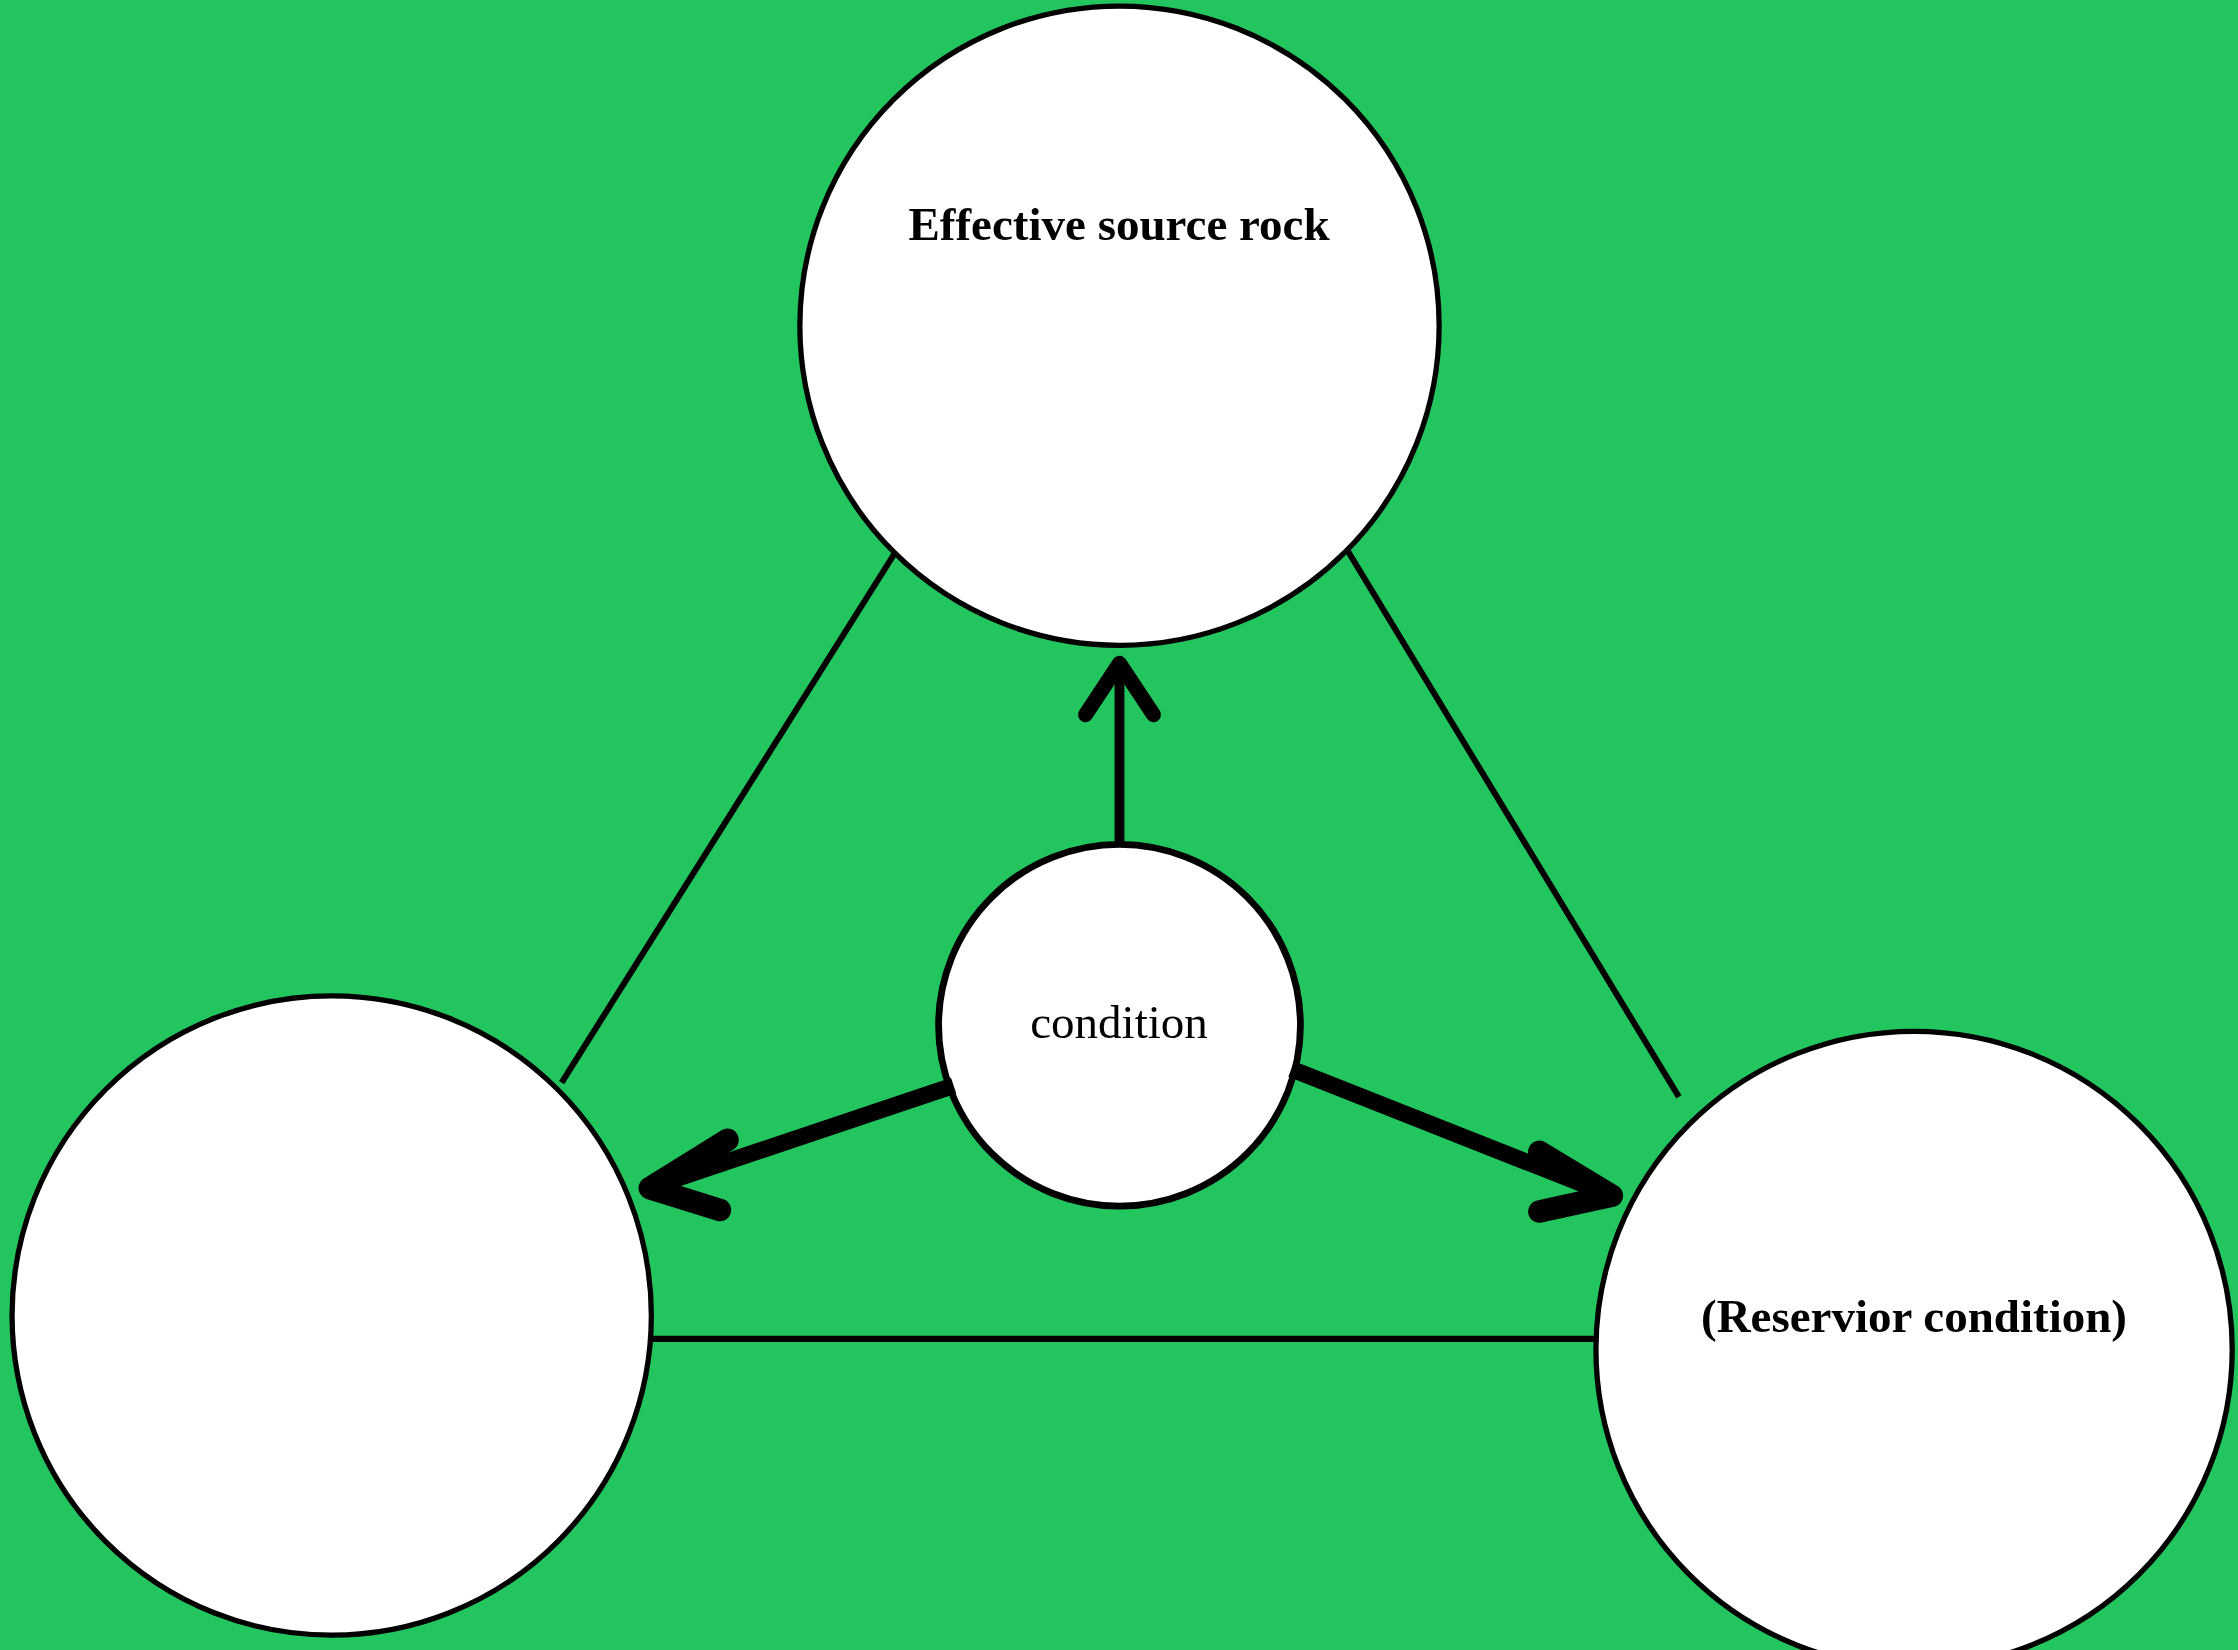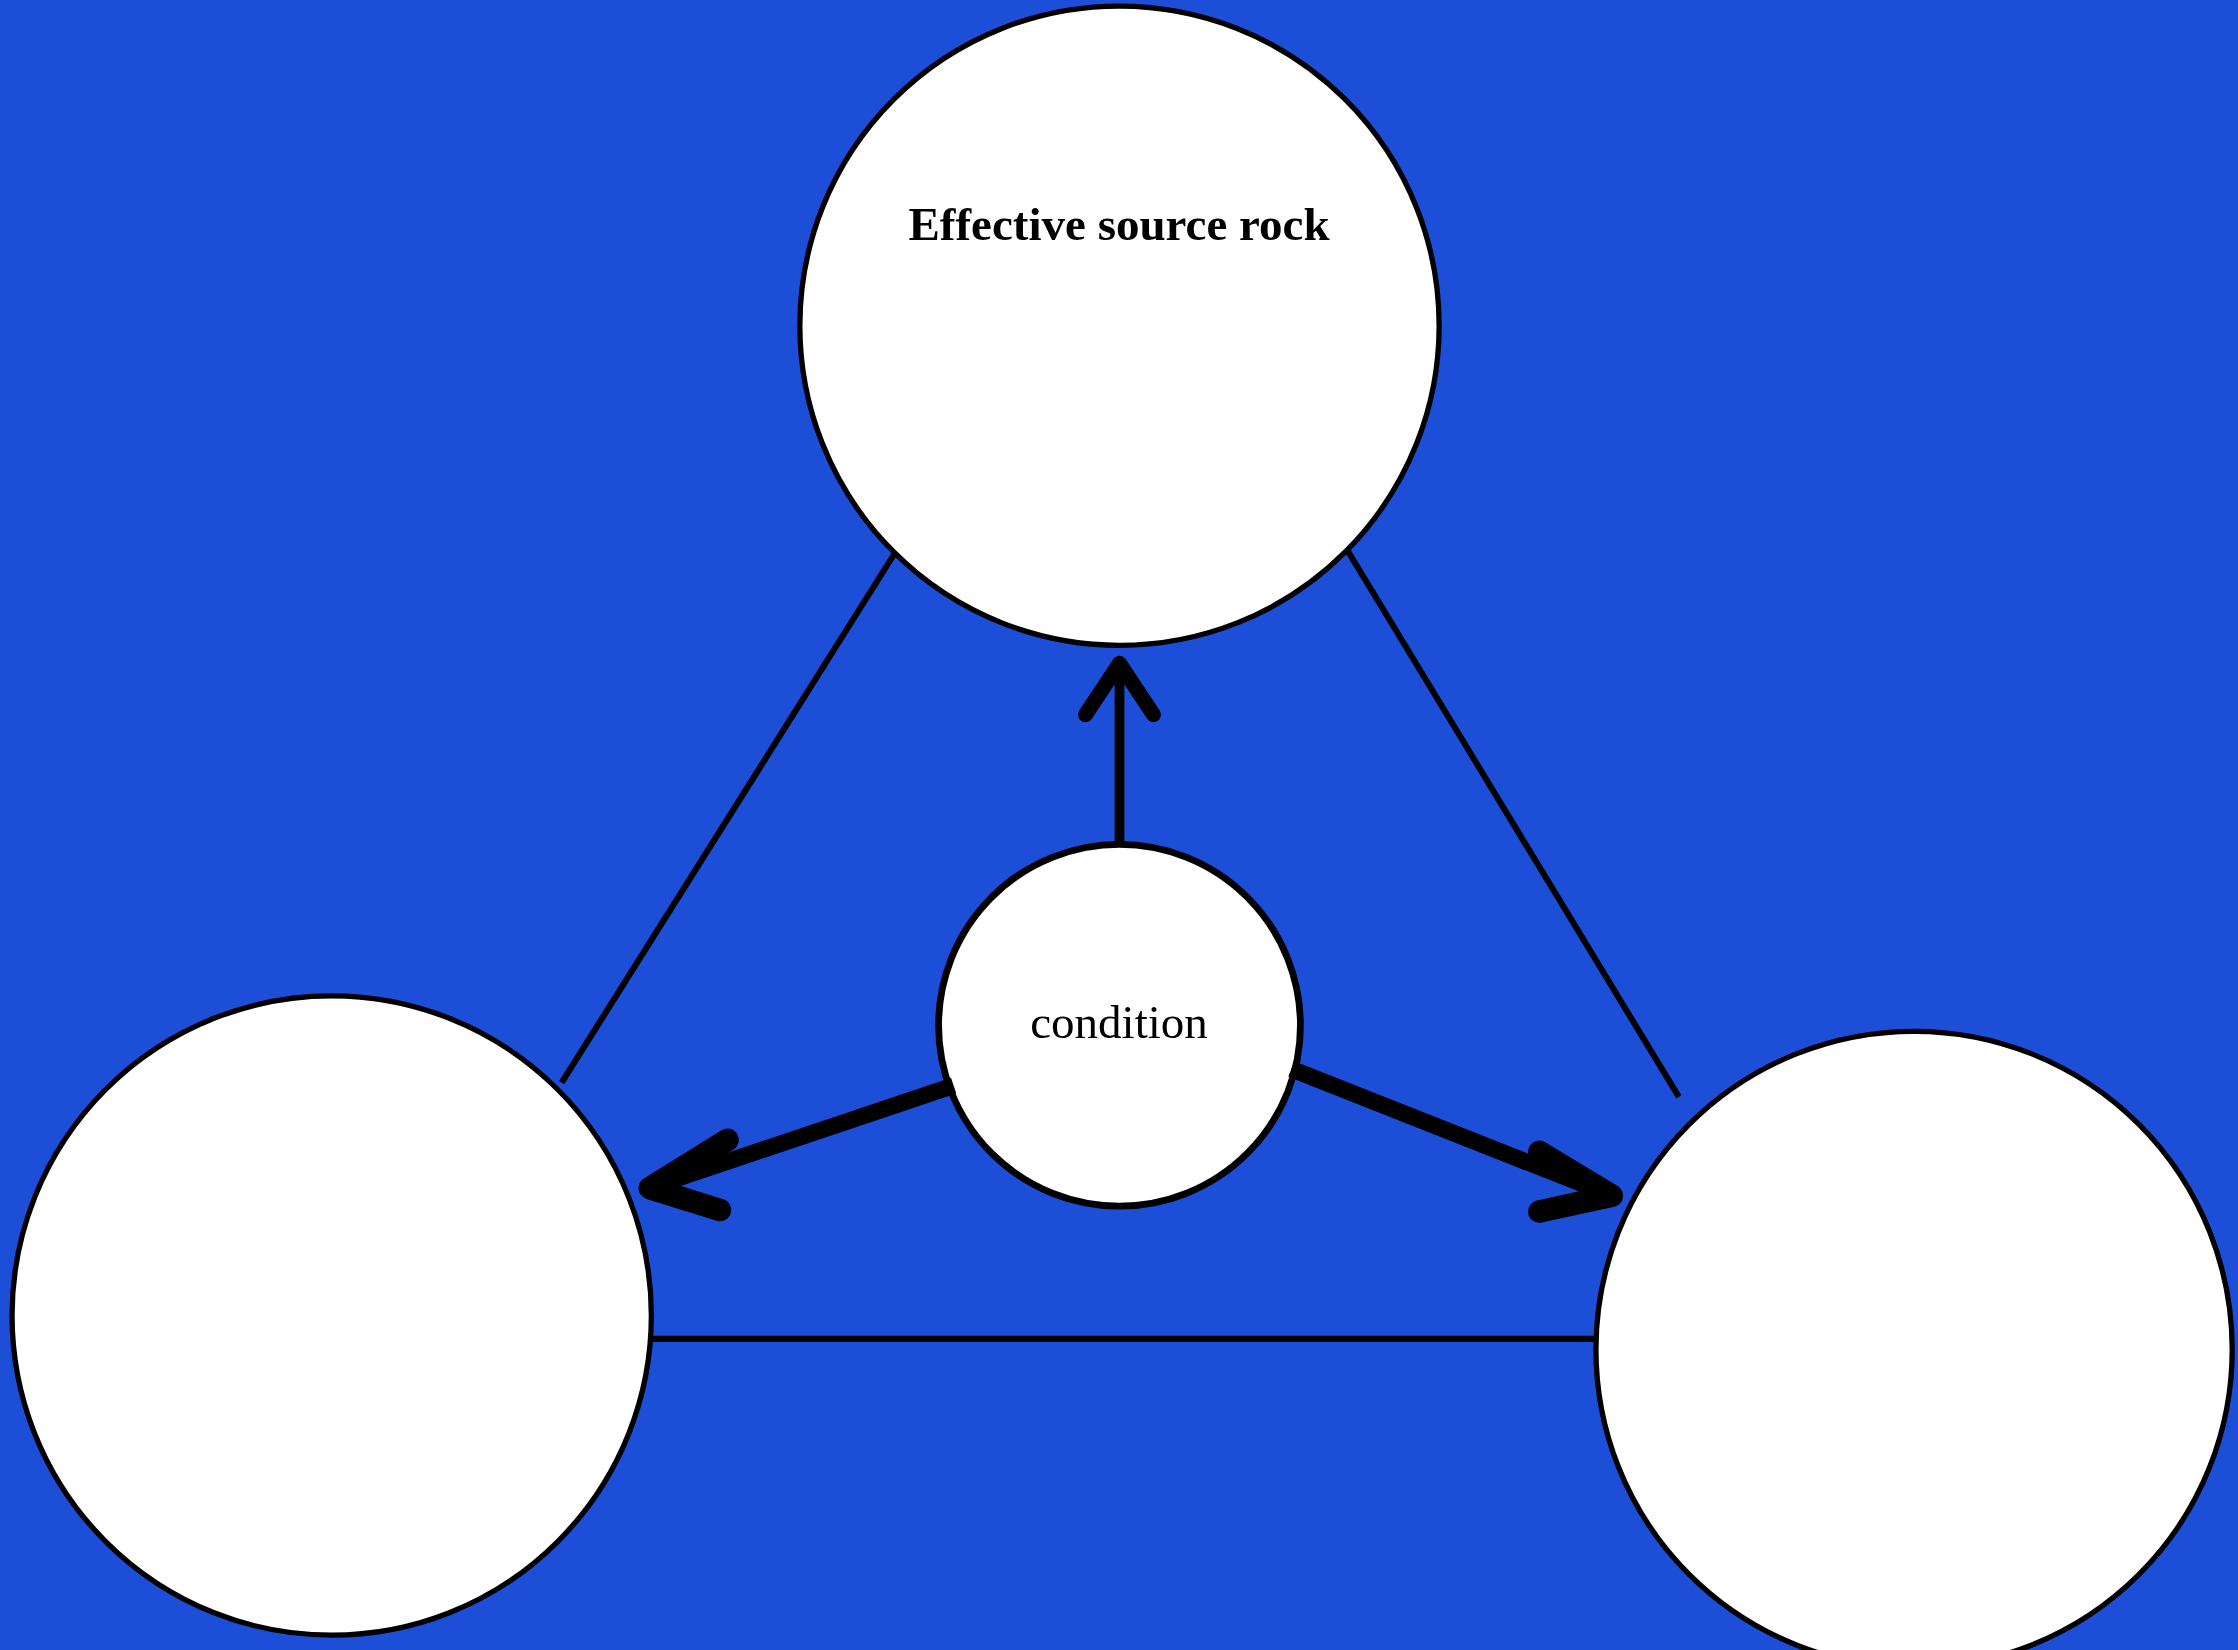--- a/index.html
+++ b/index.html
@@ -10,21 +10,21 @@
   body {
     width: 2239px;
     height: 1651px;
     overflow: hidden;
     font-family: "Liberation Serif", "DejaVu Serif", serif;
   }
   #diagram-root {
     position: relative;
     width: 2239px;
     height: 1651px;
-    background: #1d4ed8;
+    background: #22c55e;
   }
   svg#diagram-svg {
     position: absolute;
     top: 0;
     left: 0;
     width: 2239px;
     height: 1651px;
     display: block;
   }
   .node-circle {
@@ -133,20 +133,21 @@
       <path class="arrow-barb arrow-barb-thick" d="M 2042 1528 L 2138 1586 L 2042 1607"></path>
     </g>
   </svg>
 
   <div class="node-label" id="label-source-rock">
     <span class="lbl-line">Effective source rock</span>
   </div>
 
 
   <div class="node-label" id="label-reservoir">
+    <span class="lbl-line">(Reservior condition)</span>
   </div>
 
   <div class="node-label" id="label-fracture">
     <span class="lbl-line">condition</span>
   </div>
 
 </div>
 
 
 </body></html>

